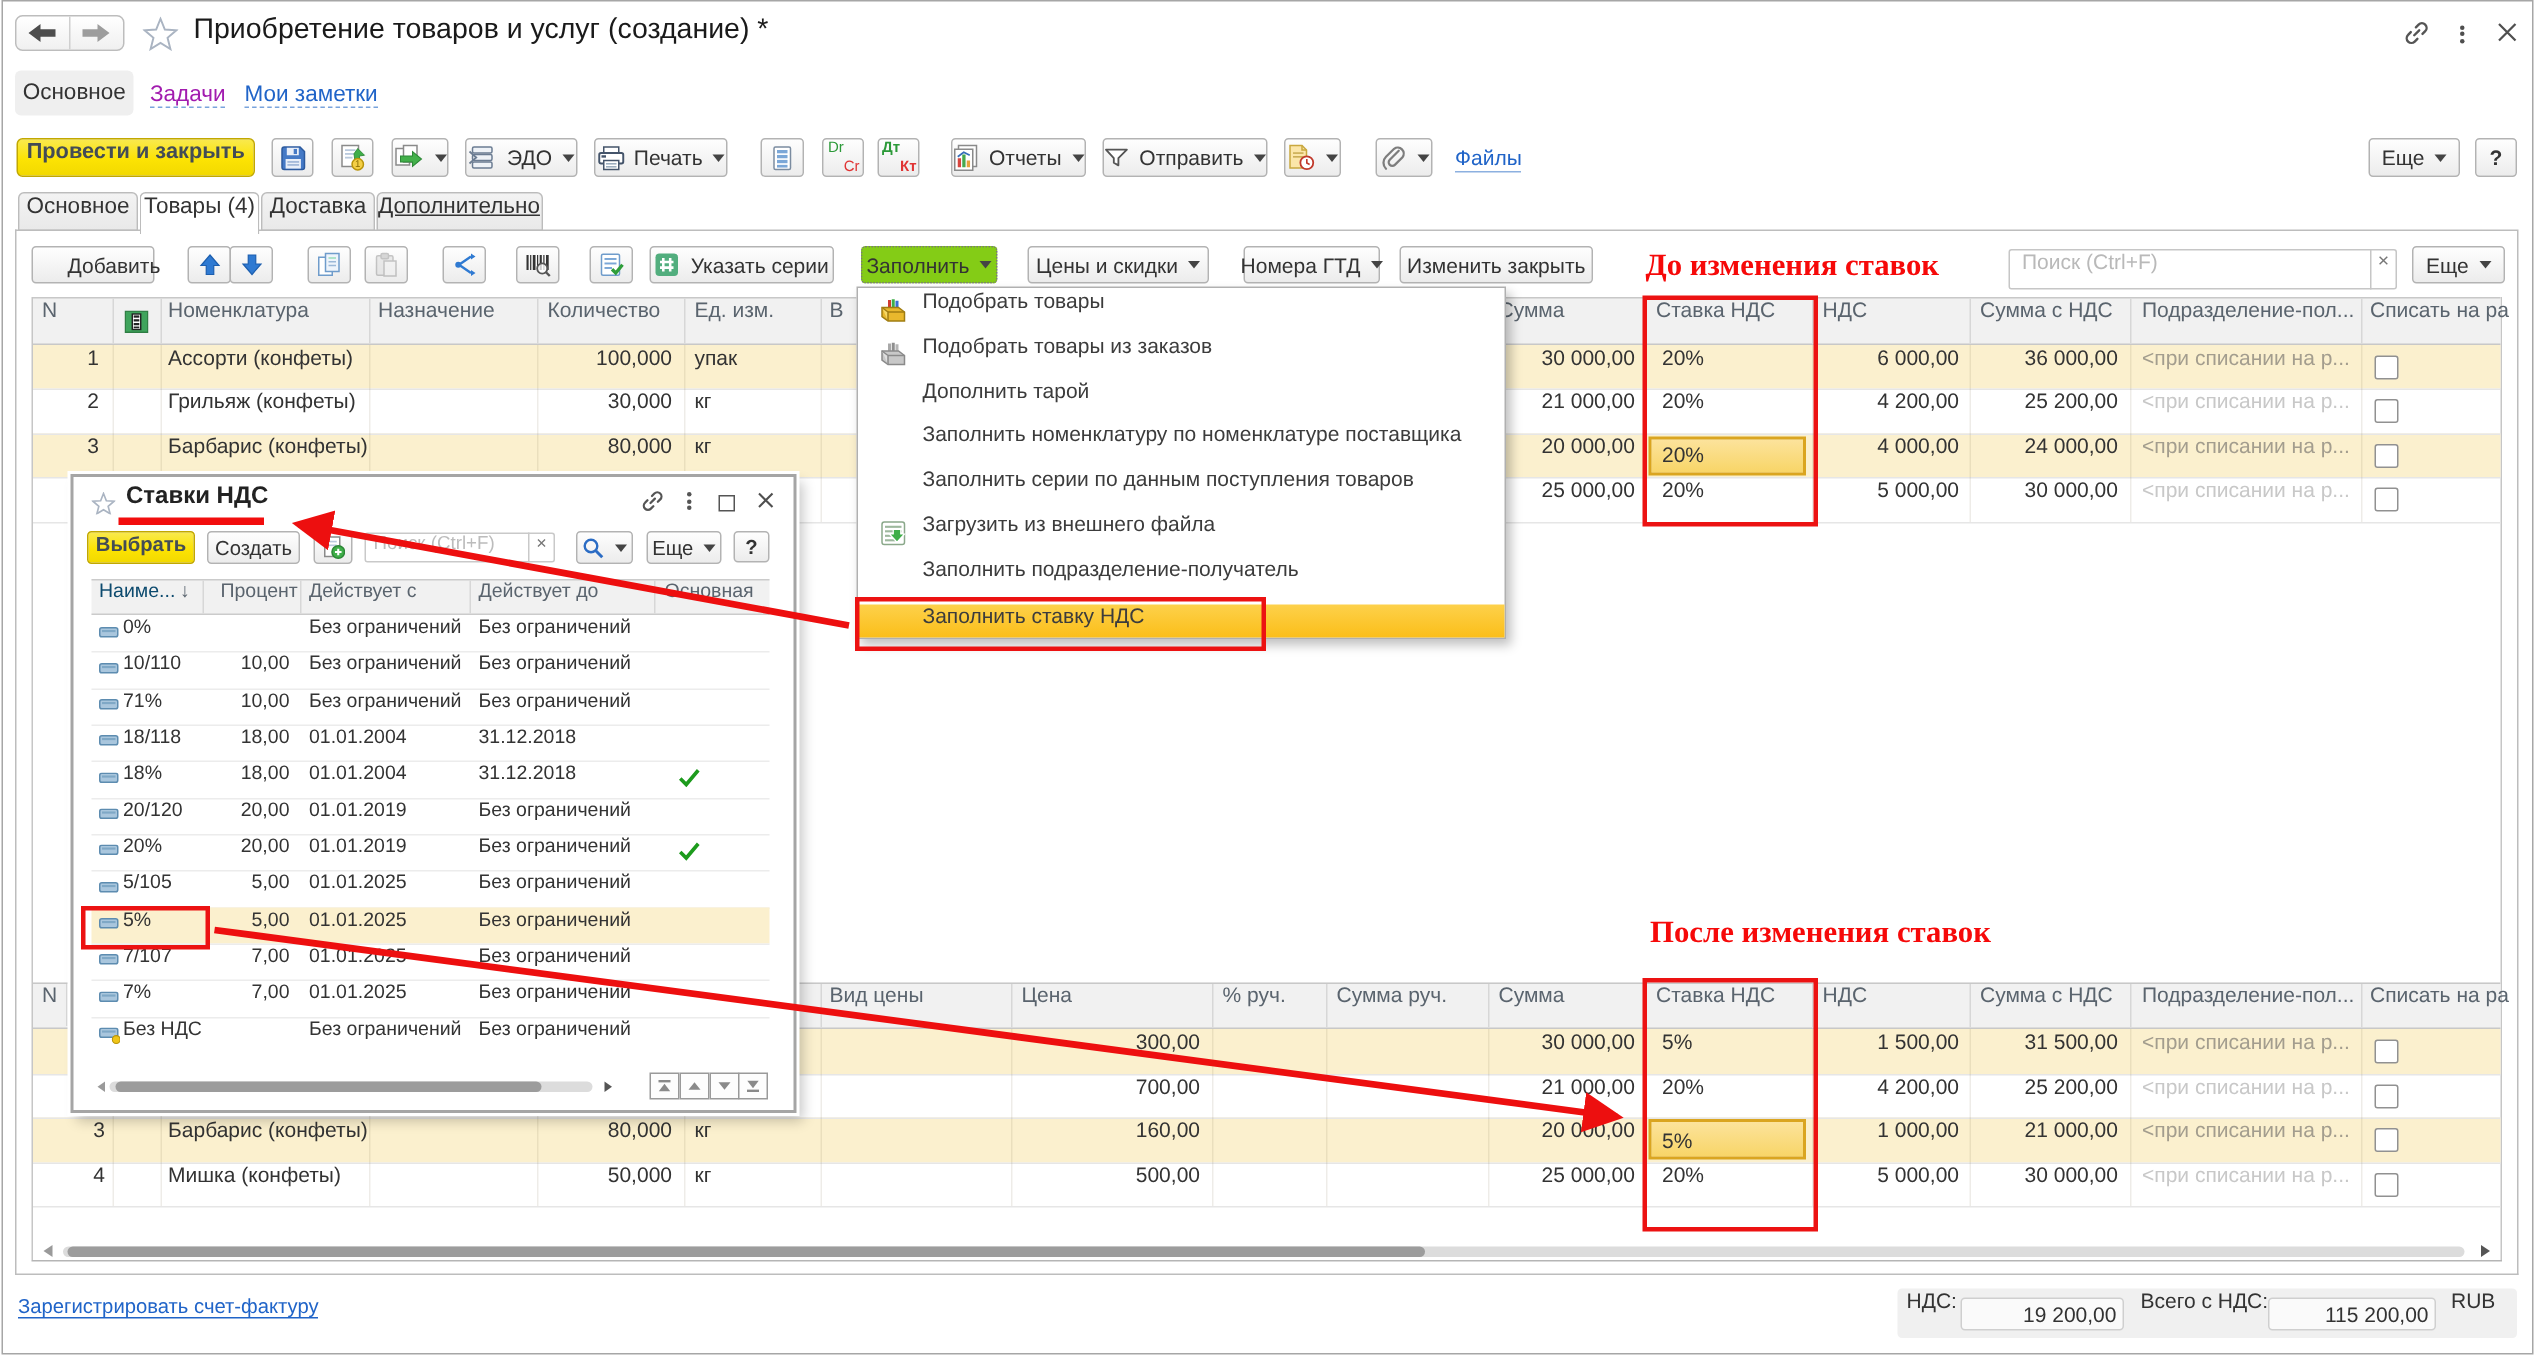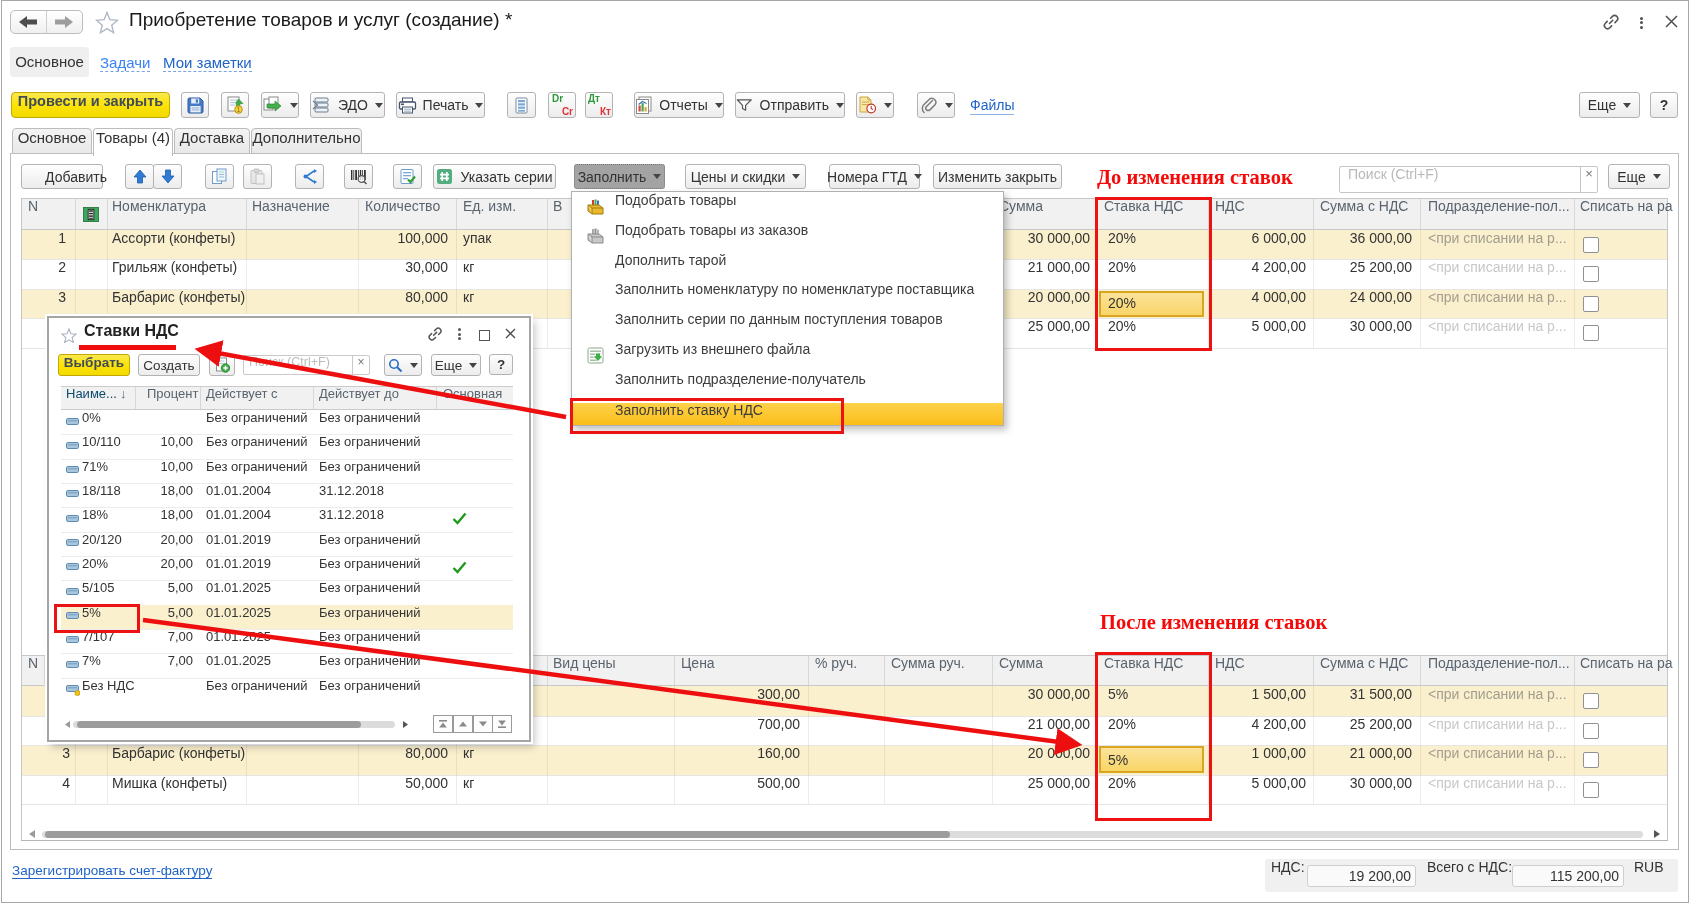--- a/index.html
+++ b/index.html
@@ -24,21 +24,21 @@
       <path d="M9.6 12.9 L7.8 14.7 a3.1 3.1 0 0 1 -4.4-4.4 L5.2 8.4"></path>
     </g>
   </svg>
 <div style="position:absolute;left:1640px;top:16.5px;width:3.4px;height:3.4px;border-radius:50%;background:#4f4f4f;"></div>
 <div style="position:absolute;left:1640px;top:21px;width:3.4px;height:3.4px;border-radius:50%;background:#4f4f4f;"></div>
 <div style="position:absolute;left:1640px;top:25.5px;width:3.4px;height:3.4px;border-radius:50%;background:#4f4f4f;"></div>
 <svg style="position:absolute;left:1665px;top:15px" width="13" height="13">
     <path d="M1 1 L12 12 M12 1 L1 12" stroke="#4f4f4f" stroke-width="1.5"></path>
   </svg>
 <div style="position:absolute;left:10px;top:47px;width:79px;height:30px;background:#efefef;border-radius:4px;font:15px 'Liberation Sans',sans-serif;color:#333;text-align:center;line-height:30px;">Основное</div>
-<div style="position:absolute;left:100px;top:54px;height:17px;line-height:17px;font:15px 'Liberation Sans',sans-serif;color:#3b82f6;border-bottom:1px dashed #7aa4dc;">Задачи</div>
+<div style="position:absolute;left:100px;top:54px;height:17px;line-height:17px;font:15px 'Liberation Sans',sans-serif;color:#a21caf;border-bottom:1px dashed #7aa4dc;">Задачи</div>
 <div style="position:absolute;left:163px;top:54px;height:17px;line-height:17px;font:15px 'Liberation Sans',sans-serif;color:#2064c8;border-bottom:1px dashed #7aa4dc;">Мои заметки</div>
 <div style="position:absolute;left:11px;top:92px;width:159px;height:26px;border:1px solid #c2a800;border-radius:4px;background:linear-gradient(#f9e94e,#fce303 55%,#f2d900);box-sizing:border-box;text-align:center;line-height:24px;font:700 14.5px 'Liberation Sans',sans-serif;color:#434c55;">Провести и закрыть</div>
 <div class="btn" style="left:181px;top:92px;width:28px;height:26px;">
     <svg width="17" height="17" viewBox="0 0 17 17">
       <path d="M1 2.5 A1.5 1.5 0 0 1 2.5 1 L13 1 L16 4 L16 14.5 A1.5 1.5 0 0 1 14.5 16 L2.5 16 A1.5 1.5 0 0 1 1 14.5 Z" fill="#4479c6" stroke="#2c5a9e"></path>
       <rect x="4.2" y="1.5" width="8" height="5" fill="#e8eef8"></rect>
       <rect x="8.8" y="2.3" width="2.2" height="3.4" fill="#4479c6"></rect>
       <rect x="3.4" y="9" width="10.2" height="6.4" fill="#e8eef8"></rect>
       <rect x="4.6" y="10.4" width="7.8" height="1.1" fill="#9db4d6"></rect>
       <rect x="4.6" y="12.4" width="7.8" height="1.1" fill="#9db4d6"></rect>
@@ -88,21 +88,21 @@
 <div class="btn" style="left:507px;top:92px;width:29px;height:26px;">
     <svg width="17" height="17" viewBox="0 0 17 17">
       <rect x="3" y="1" width="11" height="15" rx="1" fill="#fff" stroke="#7b8ca0"></rect>
       <rect x="5" y="3" width="7" height="2.2" fill="#7ba7d7"></rect>
       <rect x="5" y="6.3" width="7" height="2.2" fill="#7ba7d7"></rect>
       <rect x="5" y="9.6" width="7" height="2.2" fill="#7ba7d7"></rect>
       <rect x="5" y="12.9" width="7" height="1.8" fill="#7ba7d7"></rect>
     </svg>
   </div>
 <div class="btn" style="left:548px;top:92px;width:28px;height:26px;">
-    <div style="position:relative;width:20px;height:20px;font-family:'Liberation Sans',sans-serif;font-weight:700;">
+    <div style="position:relative;width:20px;height:20px;font-family:'Liberation Sans',sans-serif;font-weight:400;">
       <span style="position:absolute;left:0;top:-2px;font-size:10px;color:#2c9a39;">Dr</span>
       <span style="position:absolute;right:-1px;bottom:-2px;font-size:10px;color:#e03434;">Cr</span>
     </div>
   </div>
 <div class="btn" style="left:585px;top:92px;width:28px;height:26px;">
     <div style="position:relative;width:20px;height:20px;font-family:'Liberation Sans',sans-serif;font-weight:700;">
       <span style="position:absolute;left:-1px;top:-2px;font-size:10px;color:#2c9a39;">Дт</span>
       <span style="position:absolute;right:-2px;bottom:-2px;font-size:10px;color:#e03434;">Кт</span>
     </div>
   </div>
@@ -140,21 +140,21 @@
     <svg width="18" height="18" viewBox="0 0 18 18">
       <path d="M12.5 4.5 L6.5 10.5 a2.4 2.4 0 0 0 3.4 3.4 L15 8.8 a4 4 0 0 0 -5.6-5.6 L4 8.5 a5.6 5.6 0 0 0 0 8" fill="none" stroke="#7d7d7d" stroke-width="1.5" stroke-linecap="round"></path>
     </svg>
     <span class="car"></span>
   </div>
 <div style="position:absolute;left:970px;top:97px;height:17px;line-height:17px;font:14px 'Liberation Sans',sans-serif;color:#2064c8;border-bottom:1px solid #8cb0e0;">Файлы</div>
 <div class="btn" style="left:1579px;top:92px;width:61px;height:26px;">Еще<span class="car"></span></div>
 <div class="btn" style="left:1650px;top:92px;width:28px;height:26px;font-weight:700;">?</div>
 <div style="position:absolute;left:12px;top:128px;width:80px;height:26px;background:linear-gradient(#f3f3f3,#e9e9e9);border:1px solid #bcbcbc;border-radius:4px 4px 0 0;box-sizing:border-box;text-align:center;line-height:25px;font:15px 'Liberation Sans',sans-serif;color:#333;">Основное</div>
 <div style="position:absolute;left:174px;top:128px;width:76px;height:26px;background:linear-gradient(#f3f3f3,#e9e9e9);border:1px solid #bcbcbc;border-radius:4px 4px 0 0;box-sizing:border-box;text-align:center;line-height:25px;font:15px 'Liberation Sans',sans-serif;color:#333;">Доставка</div>
-<div style="position:absolute;left:251px;top:128px;width:111px;height:26px;background:linear-gradient(#f3f3f3,#e9e9e9);border:1px solid #bcbcbc;border-radius:4px 4px 0 0;box-sizing:border-box;text-align:center;line-height:25px;font:15px 'Liberation Sans',sans-serif;color:#333;">Дополнительно</div>
+<div style="position:absolute;left:251px;top:128px;width:111px;height:26px;background:linear-gradient(#f3f3f3,#e9e9e9);border:1px solid #bcbcbc;border-radius:4px 4px 0 0;box-sizing:border-box;text-align:left;line-height:25px;font:15px 'Liberation Sans',sans-serif;color:#333;text-decoration:underline;">Дополнительно</div>
 <div style="position:absolute;left:10px;top:153px;width:1668px;height:1px;background:#bdbdbd;"></div>
 <div style="position:absolute;left:10px;top:153px;width:1px;height:697px;background:#bdbdbd;"></div>
 <div style="position:absolute;left:1678px;top:153px;width:1px;height:697px;background:#bdbdbd;"></div>
 <div style="position:absolute;left:10px;top:849px;width:1669px;height:1px;background:#bdbdbd;"></div>
 <div style="position:absolute;left:93px;top:128px;width:80px;height:28px;background:#fff;border:1px solid #bcbcbc;border-bottom:none;border-radius:4px 4px 0 0;box-sizing:border-box;text-align:center;line-height:25px;font:15px 'Liberation Sans',sans-serif;color:#333;">Товары (4)</div>
 <div class="btn" style="left:21px;top:164px;width:82px;height:25px;padding-left:28px;">Добавить</div>
 <div class="btn" style="left:125px;top:164px;width:29px;height:25px;">
     <svg width="14" height="15" viewBox="0 0 14 15">
       <path d="M7 1 L13 8 L9.5 8 L9.5 14 L4.5 14 L4.5 8 L1 8 Z" fill="#2f7ad2" stroke="#1d5faf" stroke-width="0.8"></path>
     </svg>
@@ -213,21 +213,21 @@
   </div>
 <div class="btn" style="left:433px;top:164px;width:123px;height:25px;">
     <svg width="17" height="17" viewBox="0 0 17 17">
       <rect x="1" y="1" width="15" height="15" rx="2.5" fill="#52ae7e"></rect>
       <g stroke="#fff" stroke-width="1.7">
         <path d="M6.2 4 L6.2 13 M10.8 4 L10.8 13 M4 6.6 L13 6.6 M4 10.4 L13 10.4"></path>
       </g>
     </svg>
     <span style="margin-left:7px">Указать серии</span>
   </div>
-<div class="btn" style="left:574px;top:164px;width:91px;height:25px;border:1px dotted #777;background:#a3a3a3;">Заполнить<span class="car"></span></div>
+<div class="btn" style="left:574px;top:164px;width:91px;height:25px;border:1px dotted #777;background:#84cc16;">Заполнить<span class="car"></span></div>
 <div class="btn" style="left:685px;top:164px;width:121px;height:25px;">Цены и скидки<span class="car"></span></div>
 <div class="btn" style="left:829px;top:164px;width:91px;height:25px;">Номера ГТД<span class="car"></span></div>
 <div class="btn" style="left:933px;top:164px;width:129px;height:25px;">Изменить закрыть</div>
 <div style="position:absolute;left:1339px;top:166px;width:259px;height:27px;border:1px solid #c6c6c6;border-radius:2px;background:#fff;box-sizing:border-box;"></div>
 <div style="position:absolute;left:1348px;top:166px;height:27px;line-height:27px;font:14px 'Liberation Sans',sans-serif;color:#b9b9b9;">Поиск (Ctrl+F)</div>
 <div style="position:absolute;left:1580px;top:166px;width:1px;height:27px;background:#c6c6c6;"></div>
 <div style="position:absolute;left:1580px;top:166px;width:18px;height:27px;line-height:26px;text-align:center;font:13px 'Liberation Sans',sans-serif;color:#777;">×</div>
 <div class="btn" style="left:1608px;top:164px;width:62px;height:25px;">Еще<span class="car"></span></div>
 <div style="position:absolute;left:21px;top:198px;width:1px;height:642px;background:#c6c6c6;"></div>
 <div style="position:absolute;left:1667px;top:198px;width:1px;height:642px;background:#c6c6c6;"></div>

